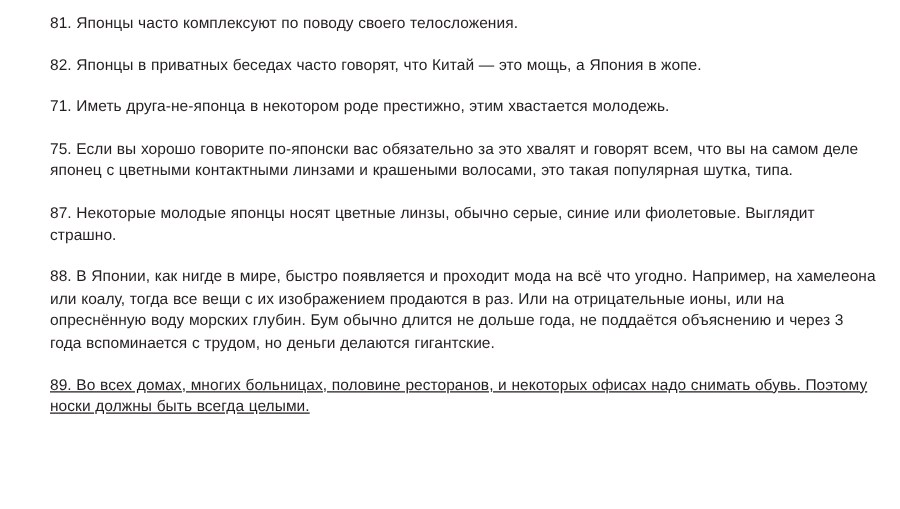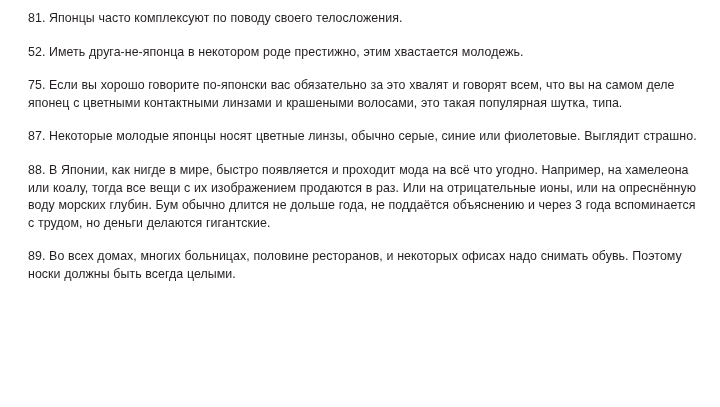--- a/index.html
+++ b/index.html
@@ -18,33 +18,35 @@
   .page {
     box-sizing: border-box;
     width: 720px;
     height: 407px;
     padding: 10px 18px 0 28px;
     background: #ffffff;
   }
   .para {
     font-size: 12.4px;
     line-height: 17.6px;
-    margin: 0 0 16px 0;
+    margin: 0 0 16px 12px;
     text-align: left;
     color: #231f20;
     letter-spacing: 0.05px;
     word-spacing: 0.2px;
   }
   .para:last-child {
     margin-bottom: 0;
+    text-decoration: underline;
   }
 </style>
 </head>
 <body>
 
 <div class="page">
   <p class="para">81. Японцы часто комплексуют по поводу своего телосложения.</p>
-  <p class="para">52. Иметь друга-не-японца в некотором роде престижно, этим хвастается молодежь.</p>
+  <p class="para">82. Японцы в приватных беседах часто говорят, что Китай — это мощь, а Япония в жопе.</p>
+  <p class="para">71. Иметь друга-не-японца в некотором роде престижно, этим хвастается молодежь.</p>
   <p class="para">75. Если вы хорошо говорите по-японски вас обязательно за это хвалят и говорят всем, что вы на самом деле японец с цветными контактными линзами и крашеными волосами, это такая популярная шутка, типа.</p>
   <p class="para">87. Некоторые молодые японцы носят цветные линзы, обычно серые, синие или фиолетовые. Выглядит страшно.</p>
   <p class="para">88. В Японии, как нигде в мире, быстро появляется и проходит мода на всё что угодно. Например, на хамелеона или коалу, тогда все вещи с их изображением продаются в раз. Или на отрицательные ионы, или на опреснённую воду морских глубин. Бум обычно длится не дольше года, не поддаётся объяснению и через 3 года вспоминается с трудом, но деньги делаются гигантские.</p>
   <p class="para">89. Во всех домах, многих больницах, половине ресторанов, и некоторых офисах надо снимать обувь. Поэтому носки должны быть всегда целыми.</p>
 </div>
 
 </body></html>

